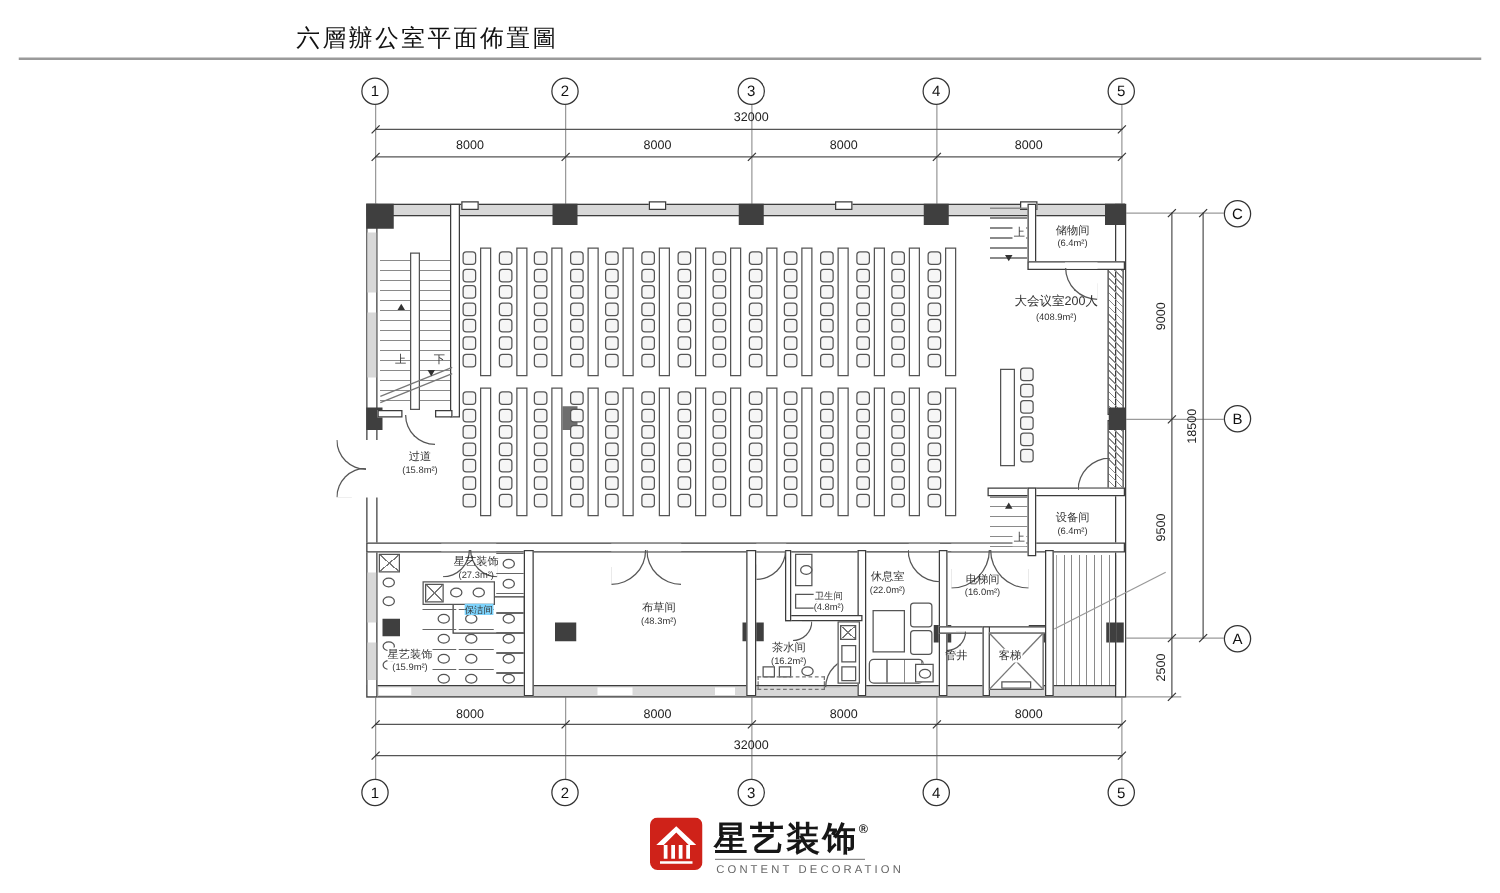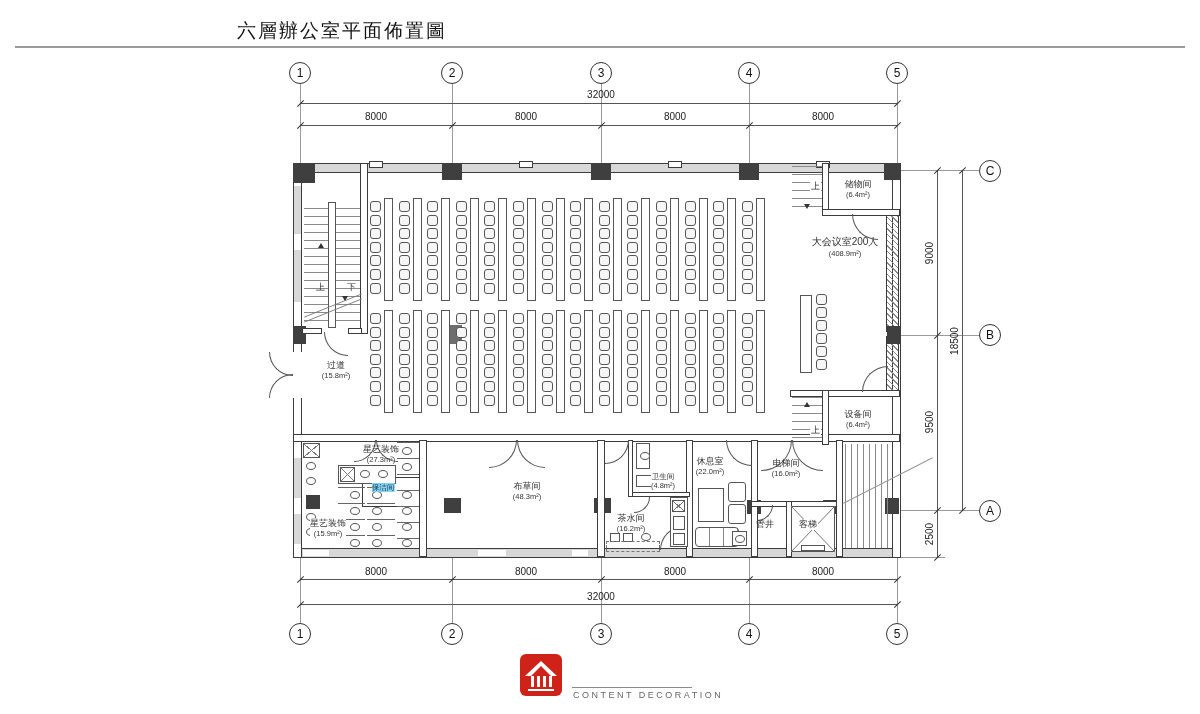--- a/index.html
+++ b/index.html
@@ -582,16 +582,17 @@
 
   <svg class="abs" style="left:520px;top:654px;" width="42" height="42" viewBox="0 0 42 42">
     <rect x="0" y="0" width="42" height="42" rx="6" fill="#cf2219"></rect>
     <path d="M5 22 L21 7 L37 22 L31 22 L21 12 L11 22 Z" fill="#ffffff"></path>
     <rect x="11" y="22" width="3" height="11" fill="#ffffff"></rect>
     <rect x="17" y="22" width="3" height="11" fill="#ffffff"></rect>
     <rect x="23" y="22" width="3" height="11" fill="#ffffff"></rect>
     <rect x="29" y="22" width="3" height="11" fill="#ffffff"></rect>
     <rect x="8" y="35" width="26" height="2" fill="#ffffff"></rect>
   </svg>
+  <div class="logo-zh"><span>星艺装饰</span><span class="logo-reg">®</span></div>
   <div class="logo-line"></div>
   <div class="logo-en">CONTENT DECORATION</div>
 
 </div>
 
 </body></html>

